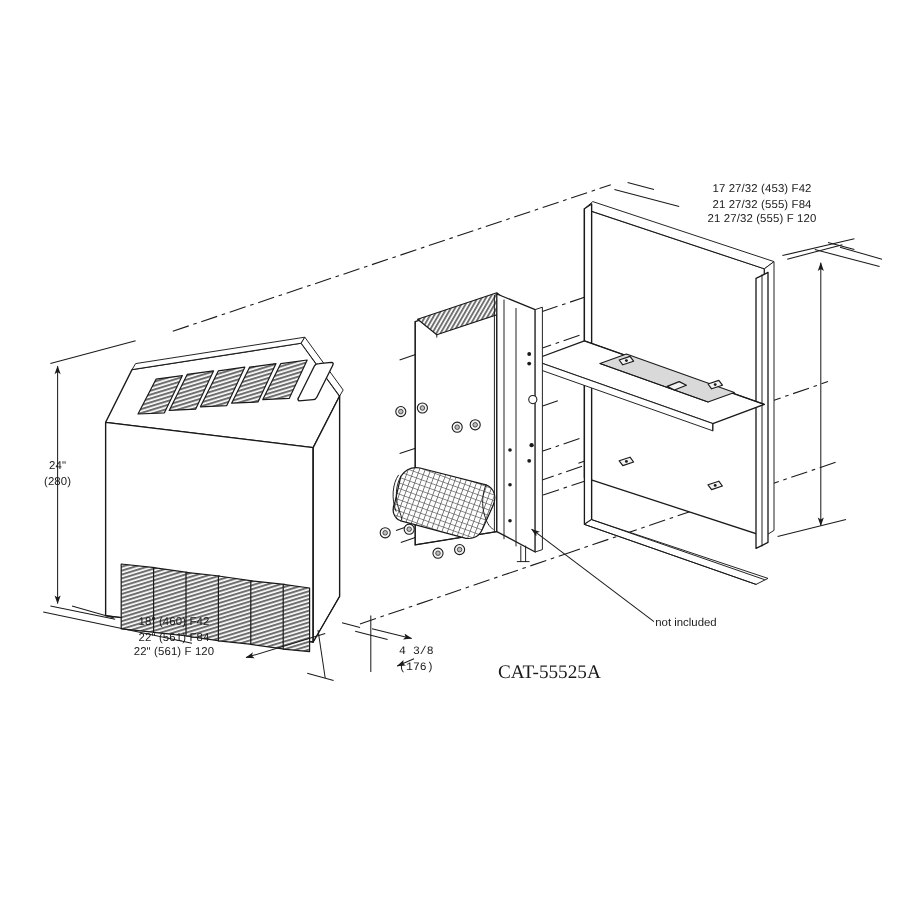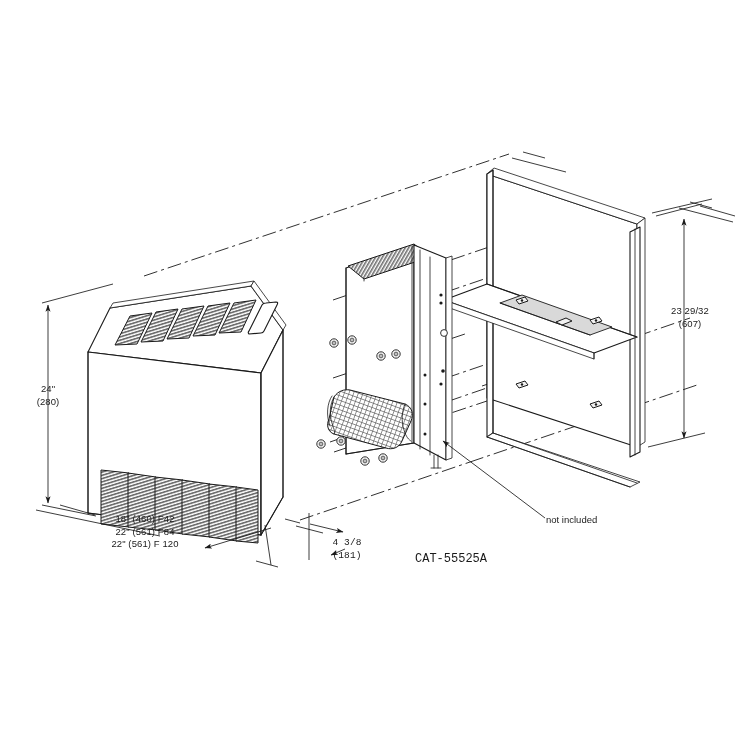--- a/index.html
+++ b/index.html
@@ -115,22 +115,22 @@
     font-family: "Liberation Sans", sans-serif;
     font-size: 9.5px;
     color: #1a1a1a;
     white-space: nowrap;
     line-height: 12.5px;
     letter-spacing: 0.1px;
   }
   .dimtext.center { text-align: center; }
   .catnum {
     position: absolute;
-    font-family: Liberation Mono, monospace;
-    font-size: 12px;
+    font-family: Liberation Serif, serif;
+    font-size: 16px;
     color: #1a1a1a;
     white-space: nowrap;
   }
   .notelabel {
     position: absolute;
     font-family: "Liberation Sans", sans-serif;
     font-size: 9.5px;
     color: #1a1a1a;
     white-space: nowrap;
   }
@@ -379,39 +379,40 @@
       <path class="dimline" d="M700 206 L735 216"></path>
       <path class="dimline" d="M648 447 L705 433"></path>
     </g>
 
     <g>
       <path class="dimline" d="M545 518 L443 441" marker-end="url(#arrowEnd)"></path>
     </g>
 
   </svg>
 
-
-  <div class="dimtext center" style="left:645px; top:305px; width:90px;">
-    <div>23 29/32</div>
-    <div>(607)</div>
+  <div class="dimtext center" style="left:560px; top:152px; width:150px;">
+    <div>17 27/32 (453) F42</div>
+    <div>21  27/32 (555) F84</div>
+    <div>21  27/32 (555) F 120</div>
   </div>
+
 
   <div class="dimtext center" style="left:13px; top:383px; width:70px;">
     <div>24"</div>
     <div>(280)</div>
   </div>
 
   <div class="dimtext center" style="left:75px; top:513px; width:140px;">
     <div>18" (460) F42</div>
     <div>22" (561) F84</div>
     <div>22" (561) F 120</div>
   </div>
 
   <div class="dimtext center" style="left:317px; top:537px; width:60px;font-family:Liberation Mono, monospace;">
     <div>4 3/8</div>
-    <div>(181)</div>
+    <div>(176)</div>
   </div>
 
   <div class="notelabel" style="left:546px; top:514px;">not included</div>
 
   <div class="catnum" style="left:415px; top:552px;">CAT-55525A</div>
 
 </div>
 
 </body></html>

